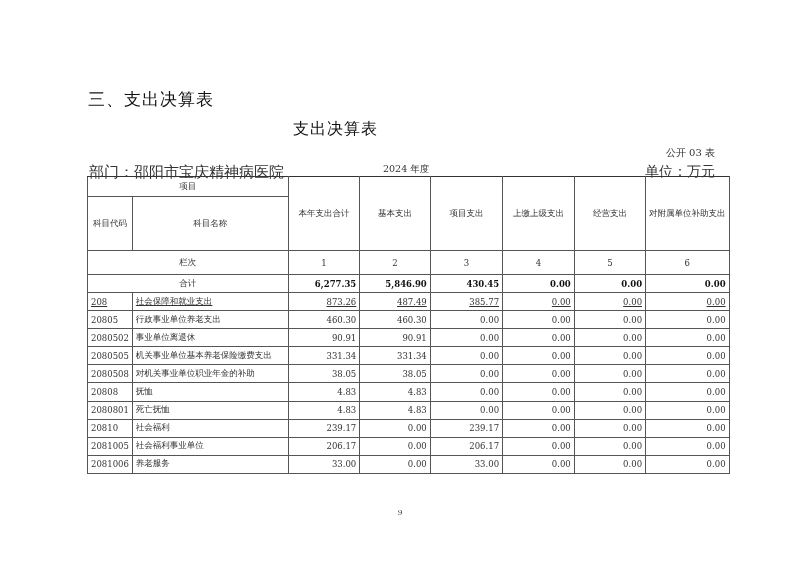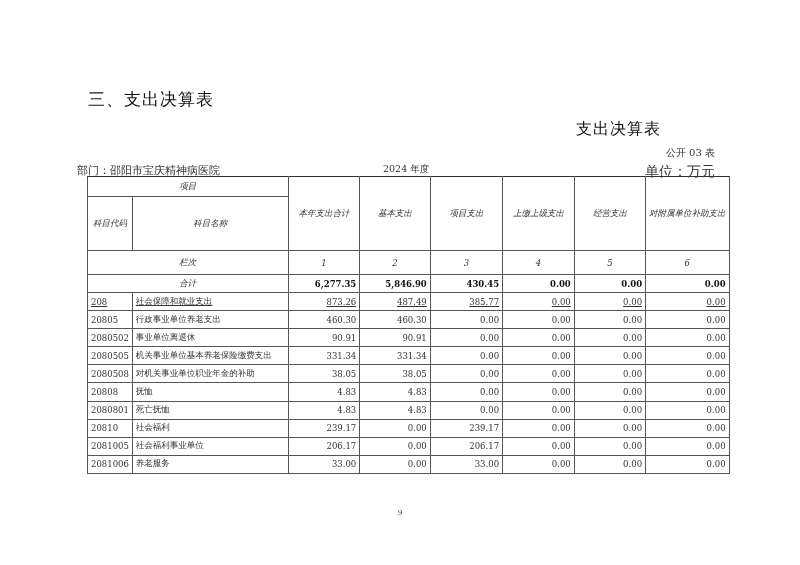--- a/index.html
+++ b/index.html
@@ -7,41 +7,41 @@
       width: 800px; height: 565px; background: #ffffff; position: relative;
       font-family: "DejaVu Serif", "Liberation Serif", serif; color: #222;
       overflow: hidden;
     }
     .section-title {
       position: absolute; left: 88px; top: 88px;
       font-family: "DejaVu Sans", "Liberation Sans", sans-serif;
       font-size: 17px; color: #111; letter-spacing: 1px;
     }
     .table-title {
-      position: absolute; left: 0; width: 661px; top: 119px; text-align: right;
+      position: absolute; left: 0; width: 661px; top: 119px; text-align: center;
       font-family: "DejaVu Sans", "Liberation Sans", sans-serif;
       font-size: 16px; color: #111; letter-spacing: 1px;
       padding-left: 10px; box-sizing: border-box;
     }
     .form-no { position: absolute; right: 85px; top: 146px; font-size: 10px; color: #333; }
-    .dept { position: absolute; left: 77px; top: 163px; font-size: 11px; color: #333; }
+    .dept { position: absolute; left: 89px; top: 163px; font-size: 15px; color: #333; }
     .year { position: absolute; left: 383px; top: 163px; font-size: 9.5px; color: #333; }
     .unit { position: absolute; right: 85px; top: 163px; font-size: 14px; color: #333; }
 
     table.report {
       position: absolute; left: 87px; top: 176px;
       border-collapse: collapse; table-layout: fixed;
       font-size: 8.5px; color: #333;
     }
     table.report td {
       border: 1px solid #555; padding: 0 3px; overflow: hidden; white-space: nowrap;
       box-sizing: border-box;
     }
     table.report tr.top-border td { border-top: 1.5px solid #333; }
-    .c { text-align: center; font-style: italic; }
+    .c { text-align: center; }
     .r { text-align: right; }
     .l { text-align: left; }
     .bold { font-weight: bold; color: #111; }
     td.wrap { white-space: normal; line-height: 15px; }
     .page-no { position: absolute; left: 0; width: 800px; top: 508px; text-align: center; font-size: 8px; color: #444; }
   </style>
 </head>
 <body>
 
 <div class="section-title">三、支出决算表</div>

